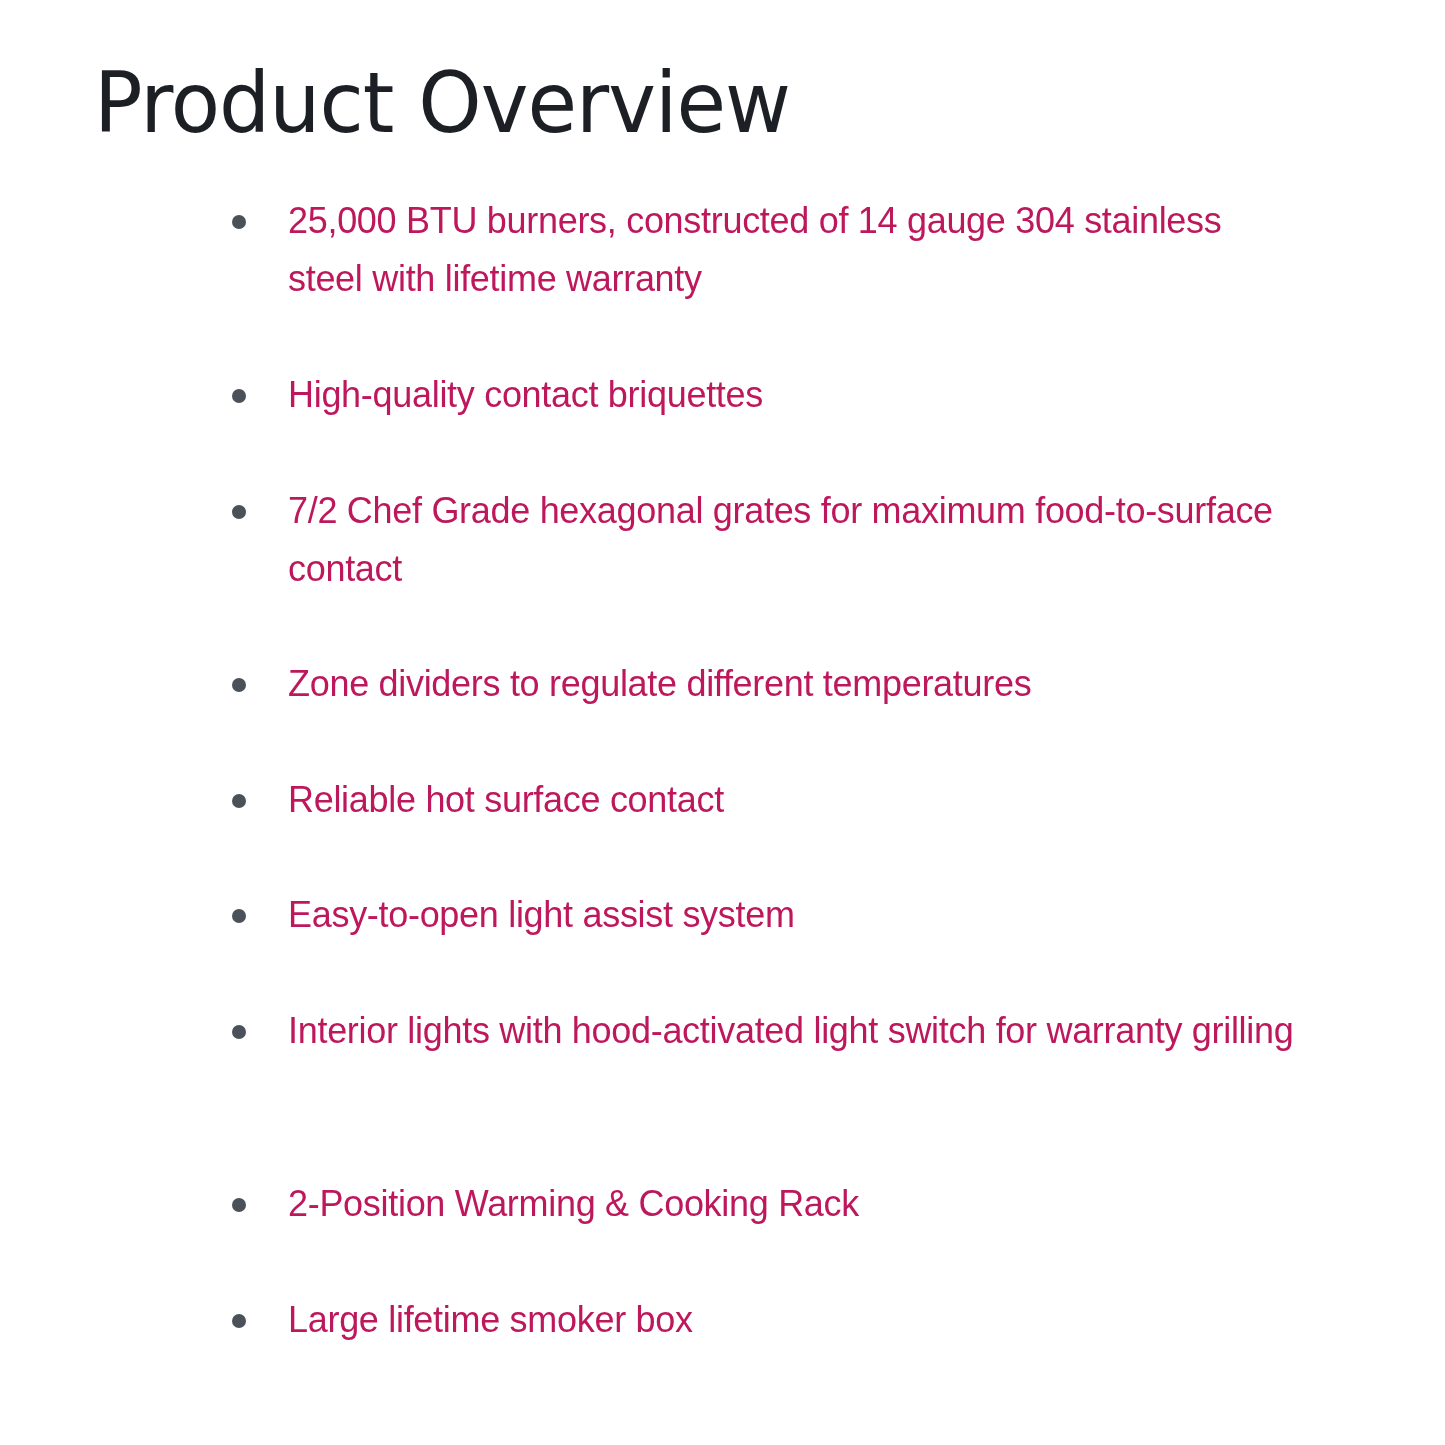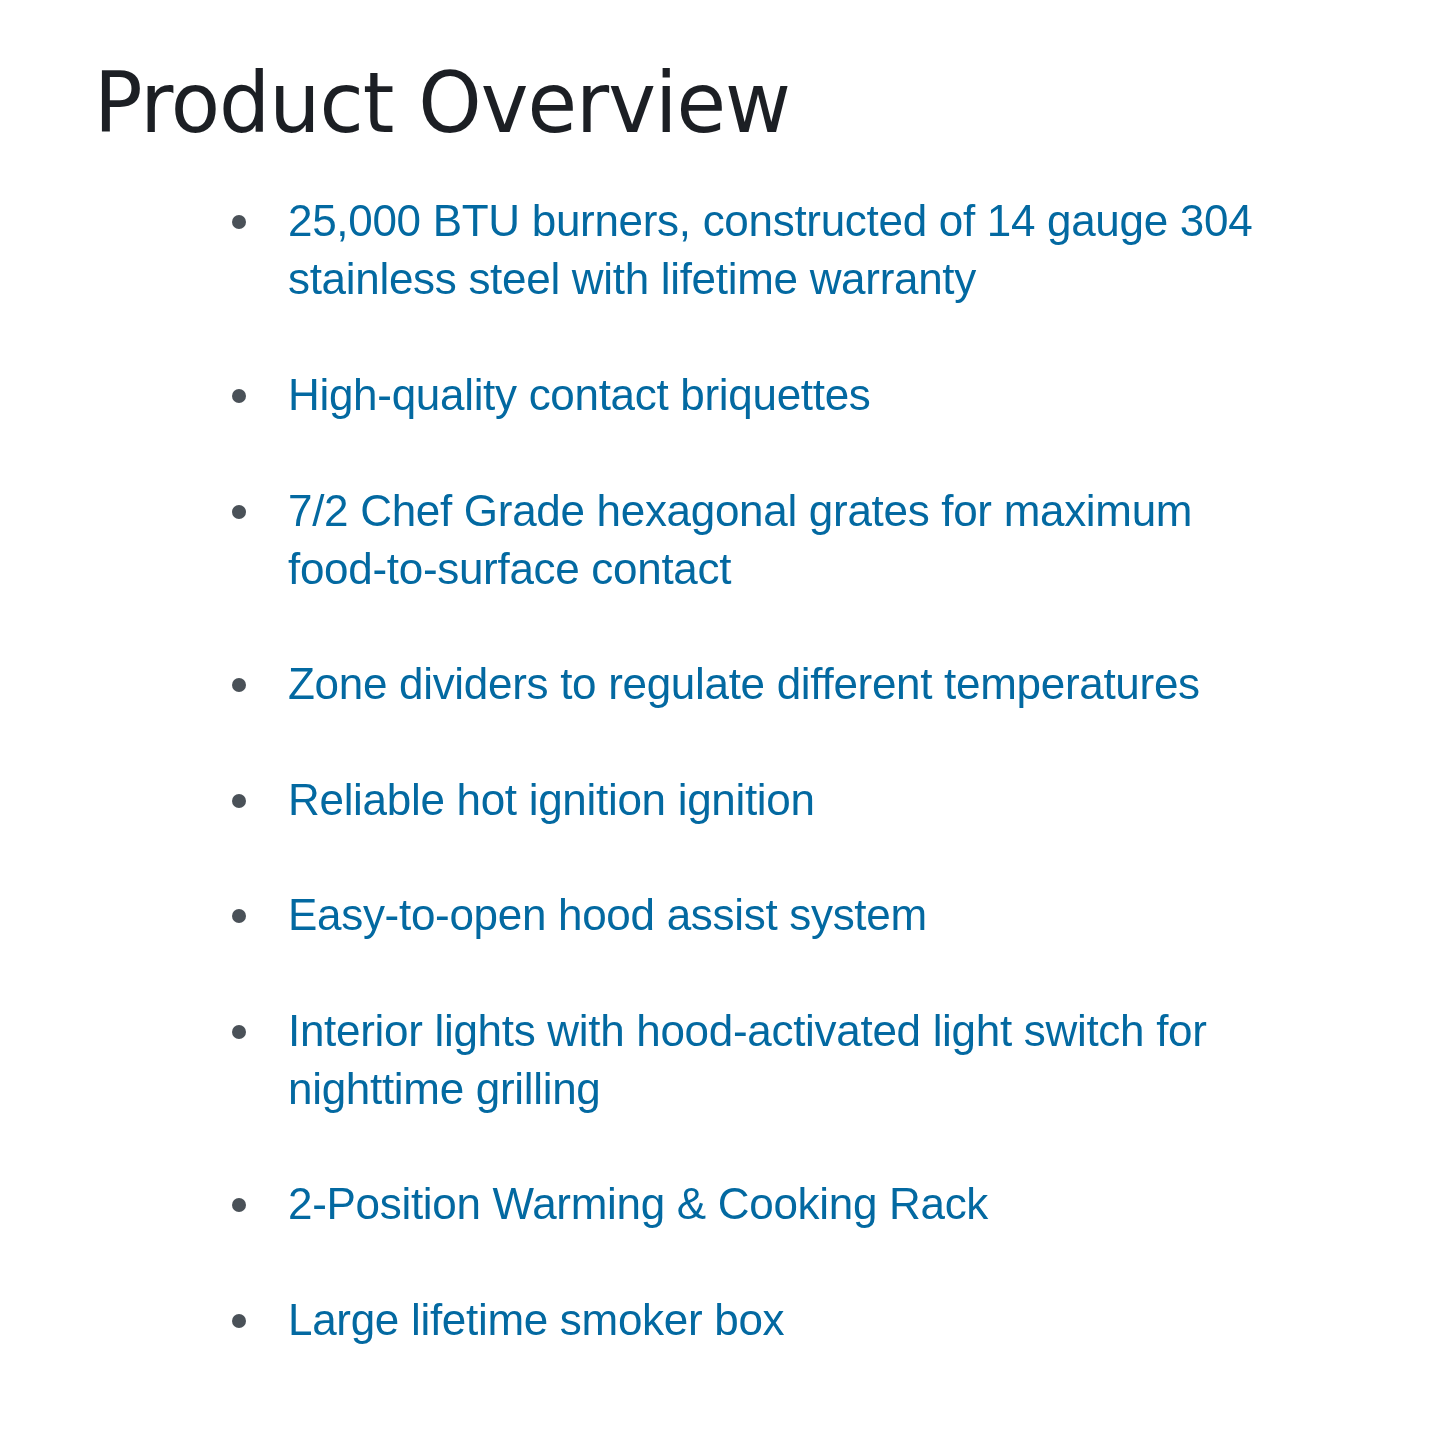--- a/index.html
+++ b/index.html
@@ -48,23 +48,23 @@
       height: 14px;
       border-radius: 50%;
       background: #4a5158;
     }
     .feature-text {
       position: absolute;
       left: 60px;
       top: 0;
       width: 1010px;
       font-family: "Liberation Sans", sans-serif;
-      font-size: 44px;
+      font-size: 36px;
       line-height: 58px;
-      color: #0369a1;
+      color: #be185d;
       letter-spacing: -0.3px;
     }
   </style>
 </head>
 <body>
 
 <h1 class="title">Product Overview</h1>
 
 <ul class="feature-list">
   <li class="feature-item" style="top:192px;">
@@ -78,29 +78,29 @@
   <li class="feature-item" style="top:482px;">
     <span class="bullet" style="top:23px;"></span>
     <span class="feature-text">7/2 Chef Grade hexagonal grates for maximum food-to-surface contact</span>
   </li>
   <li class="feature-item" style="top:655px;">
     <span class="bullet" style="top:23px;"></span>
     <span class="feature-text">Zone dividers to regulate different temperatures</span>
   </li>
   <li class="feature-item" style="top:771px;">
     <span class="bullet" style="top:23px;"></span>
-    <span class="feature-text">Reliable hot ignition ignition</span>
+    <span class="feature-text">Reliable hot surface contact</span>
   </li>
   <li class="feature-item" style="top:886px;">
     <span class="bullet" style="top:23px;"></span>
-    <span class="feature-text">Easy-to-open hood assist system</span>
+    <span class="feature-text">Easy-to-open light assist system</span>
   </li>
   <li class="feature-item" style="top:1002px;">
     <span class="bullet" style="top:23px;"></span>
-    <span class="feature-text">Interior lights with hood-activated light switch for nighttime grilling</span>
+    <span class="feature-text">Interior lights with hood-activated light switch for warranty grilling</span>
   </li>
   <li class="feature-item" style="top:1175px;">
     <span class="bullet" style="top:23px;"></span>
     <span class="feature-text">2-Position Warming &amp; Cooking Rack</span>
   </li>
   <li class="feature-item" style="top:1291px;">
     <span class="bullet" style="top:23px;"></span>
     <span class="feature-text">Large lifetime smoker box</span>
   </li>
 </ul>

